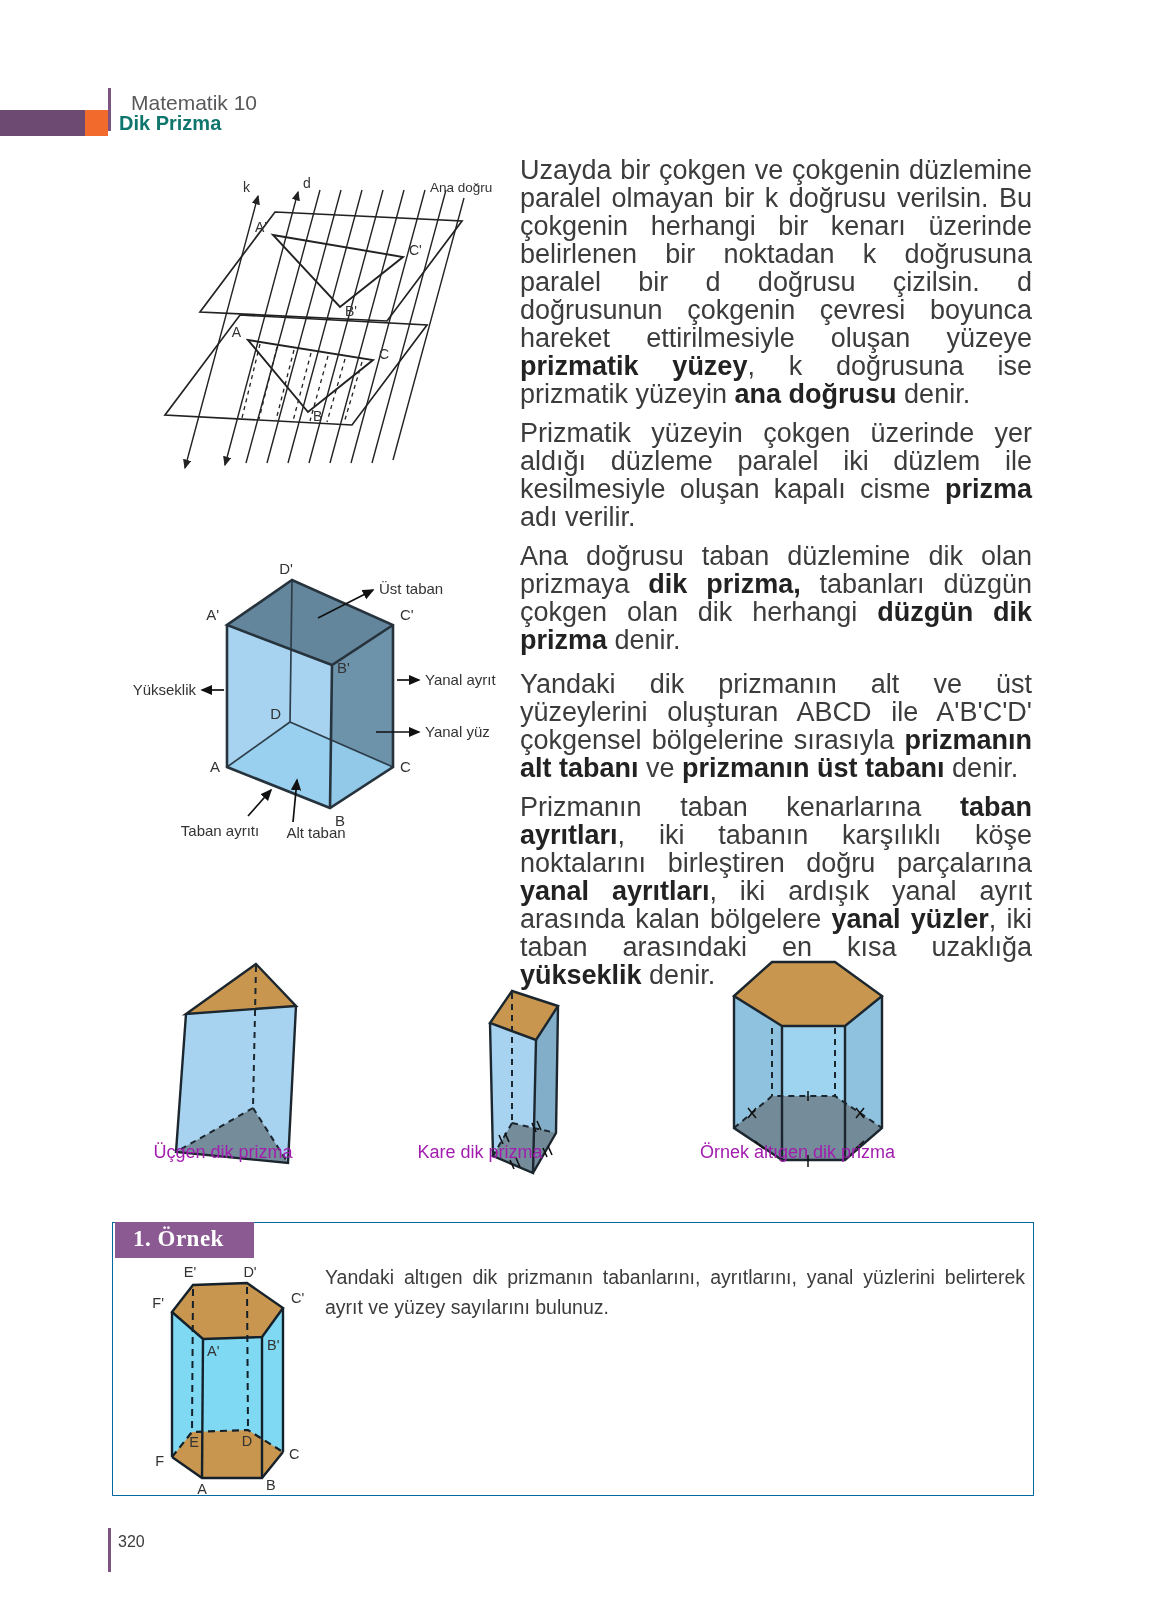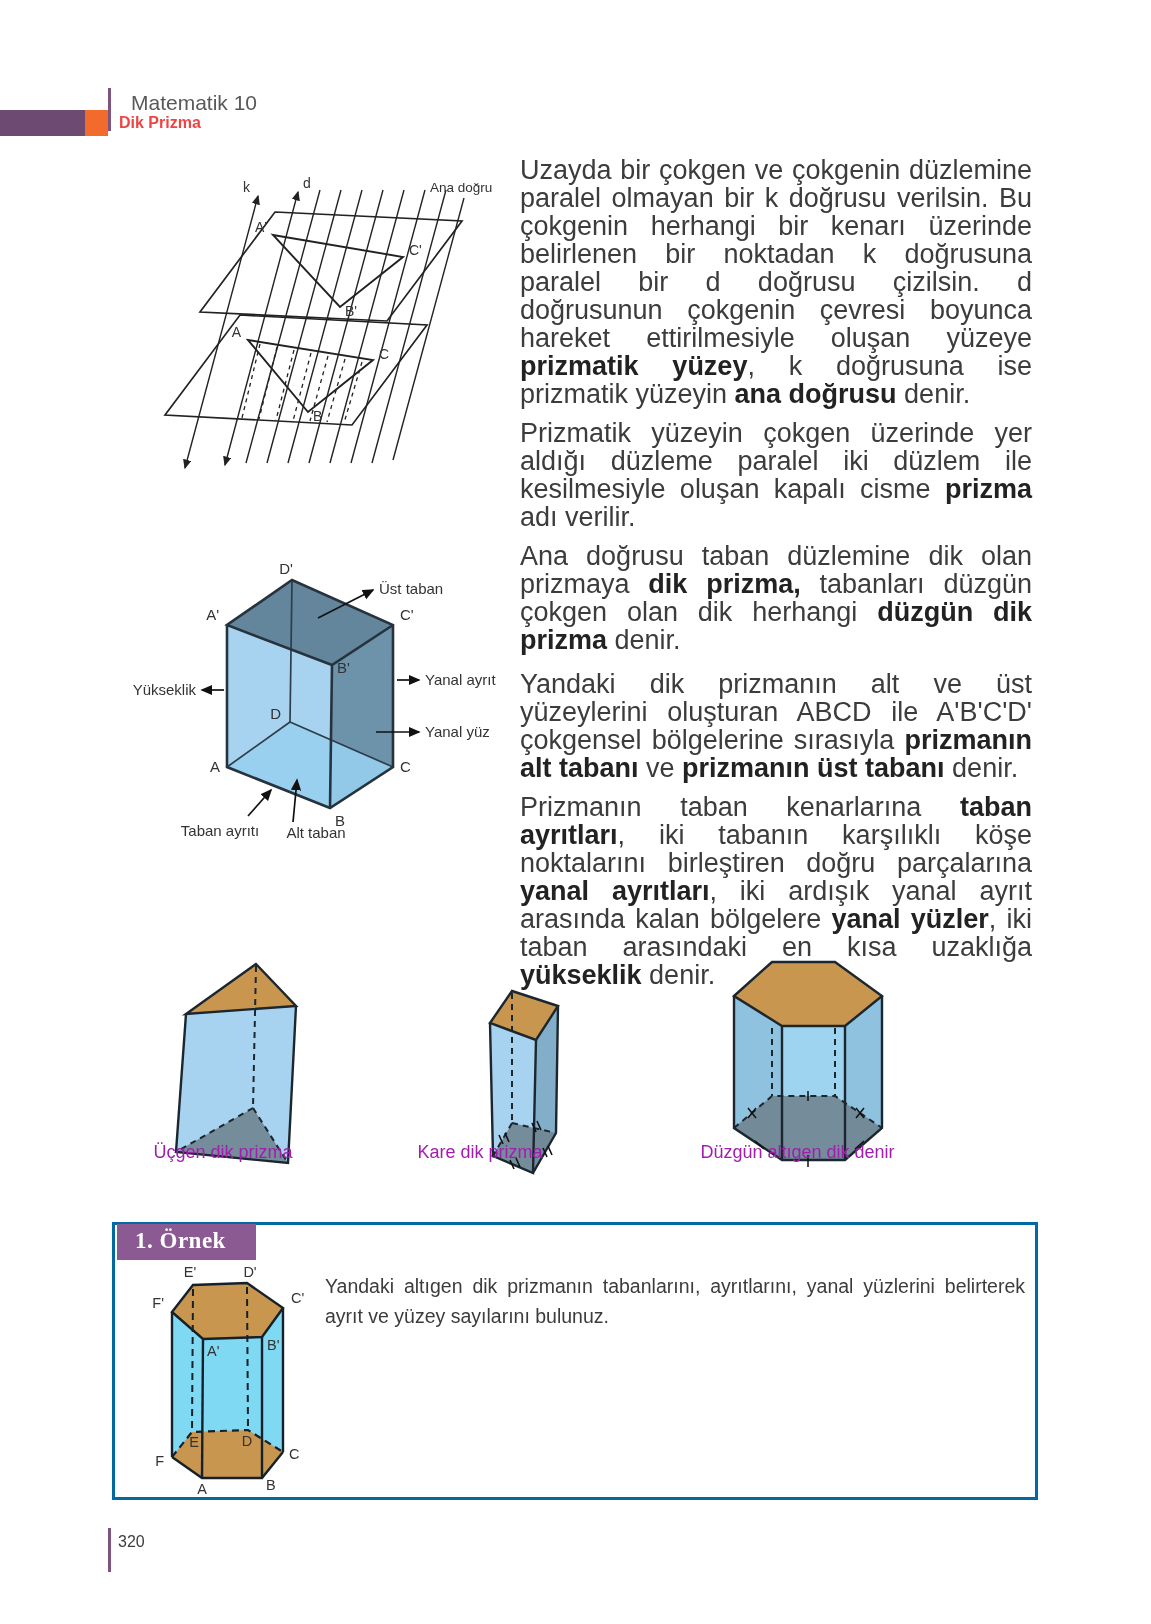--- a/index.html
+++ b/index.html
@@ -5,43 +5,43 @@
   html,body{margin:0;padding:0;background:#e8e8e8;}
   .page{position:relative;width:1151px;height:1624px;background:#ffffff;
         font-family:"Liberation Sans",sans-serif;color:#3c3c3c;overflow:hidden;margin:0 auto;}
   
   .doc-header{position:absolute;left:108px;top:44px;border-left:3px solid #7d5380;
               padding:3px 0 16px 20px;font-size:21px;color:#58595b;margin-top:44px;}
   
   .section-heading{position:absolute;left:0;top:110px;display:flex;align-items:center;}
   .band-purple{width:85px;height:26px;background:#6d4a72;}
   .band-orange{width:23px;height:26px;background:#f26a2c;margin-right:11px;}
-  .section-title{font-size:16px;font-weight:bold;color:#ef4444;}
+  .section-title{font-size:20px;font-weight:bold;color:#0f766e;}
   
   .text-col{position:absolute;left:520px;top:156px;width:512px;}
   .para{margin:0 0 11px 0;font-size:27px;line-height:28px;text-align:justify;}
   .para b{color:#222;}
   
   .fig{position:absolute;}
   
   .notes{position:absolute;left:126px;top:845px;width:900px;}
   .notes p{margin:0 0 13px 0;font-size:19.5px;line-height:26px;}
   
   .caption{position:absolute;top:1142px;font-size:18px;text-align:center;color:#a21caf;}
   .cap1{left:118px;width:210px;}
   .cap2{left:380px;width:200px;}
   .cap3{left:685px;width:225px;}
   
   .example-box{position:absolute;left:112px;top:1222px;width:920px;height:272px;
-               border:3px solid #0369a1;background:#fff;}
+               border:1px solid #0369a1;background:#fff;}
   .example-tab{position:absolute;left:2px;top:-1px;background:#8b5a92;color:#ffffff;
                font-family:"Liberation Serif",serif;font-weight:bold;font-size:23px;
                padding:4px 30px 6px 18px;letter-spacing:0.5px;}
   .example-text{position:absolute;left:325px;top:1262px;width:700px;font-size:19.5px;
-                line-height:30px;text-align:justify;margin-top:9px;}
+                line-height:30px;text-align:justify;}
   
   .page-bar{position:absolute;left:108px;top:1528px;width:3px;height:44px;background:#7d5380;}
   .page-num{position:absolute;left:118px;top:1533px;font-size:16px;color:#3c3c3c;}
   svg text{font-family:"Liberation Sans",sans-serif;fill:#333;}
 </style>
 </head>
 <body>
 
 <div class="page">
 
@@ -212,21 +212,21 @@
       <path d="M134,160 l8,10 M142,160 l-8,10"></path>
       <path d="M86,143 l0,10"></path>
       <path d="M86,207 l0,12"></path>
       <path d="M33,193 l9,8"></path>
       <path d="M133,201 l9,-8"></path>
     </g>
   </svg>
 
   <div class="caption cap1">Üçgen dik prizma</div>
   <div class="caption cap2">Kare dik prizma</div>
-  <div class="caption cap3">Düzgün altıgen dik denir</div>
+  <div class="caption cap3">Örnek altıgen dik prizma</div>
 
   <div class="example-box">
     <div class="example-tab">
       <span>1. Örnek</span>
     </div>
   </div>
 
   <svg class="fig" style="left:120px;top:1215px" width="210" height="280" viewBox="0 0 210 280">
     <g stroke="none">
       <polygon points="52,97 83,124 82,263 52,242" fill="#7fd9f2"></polygon>

